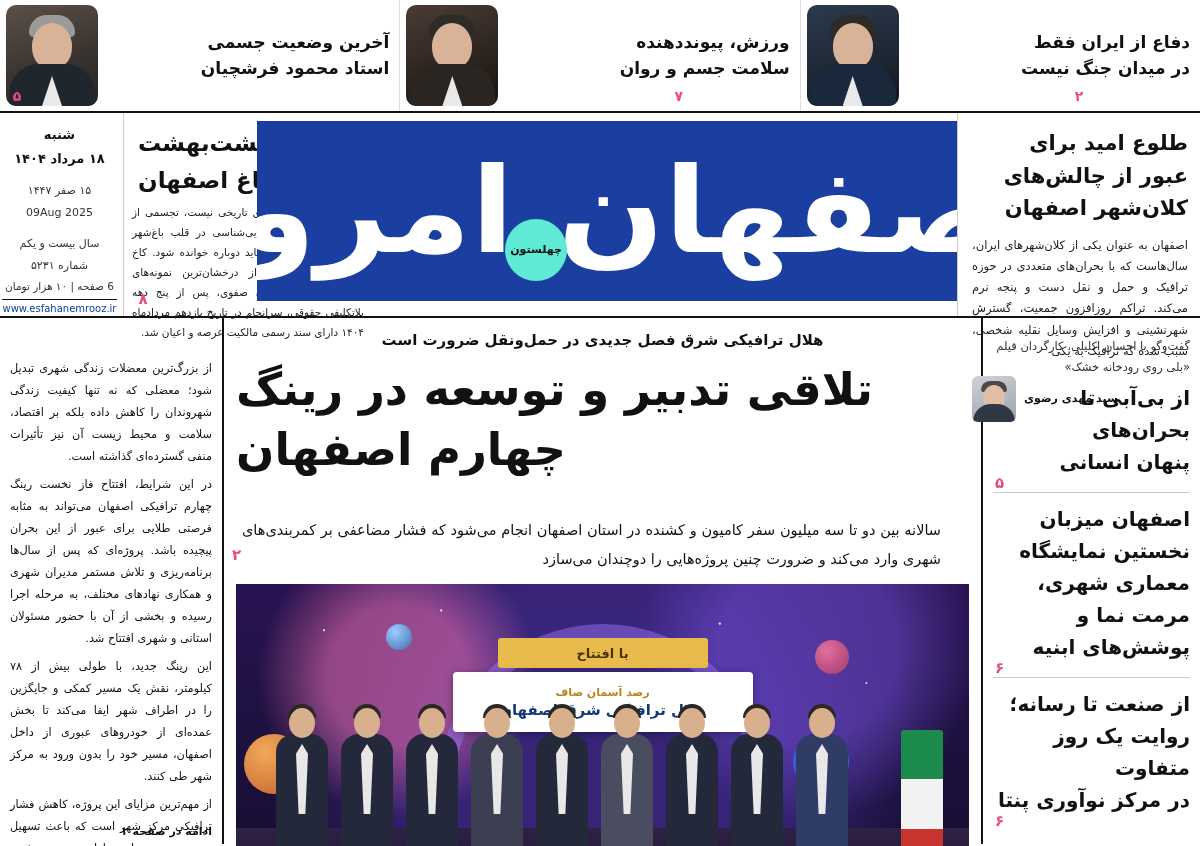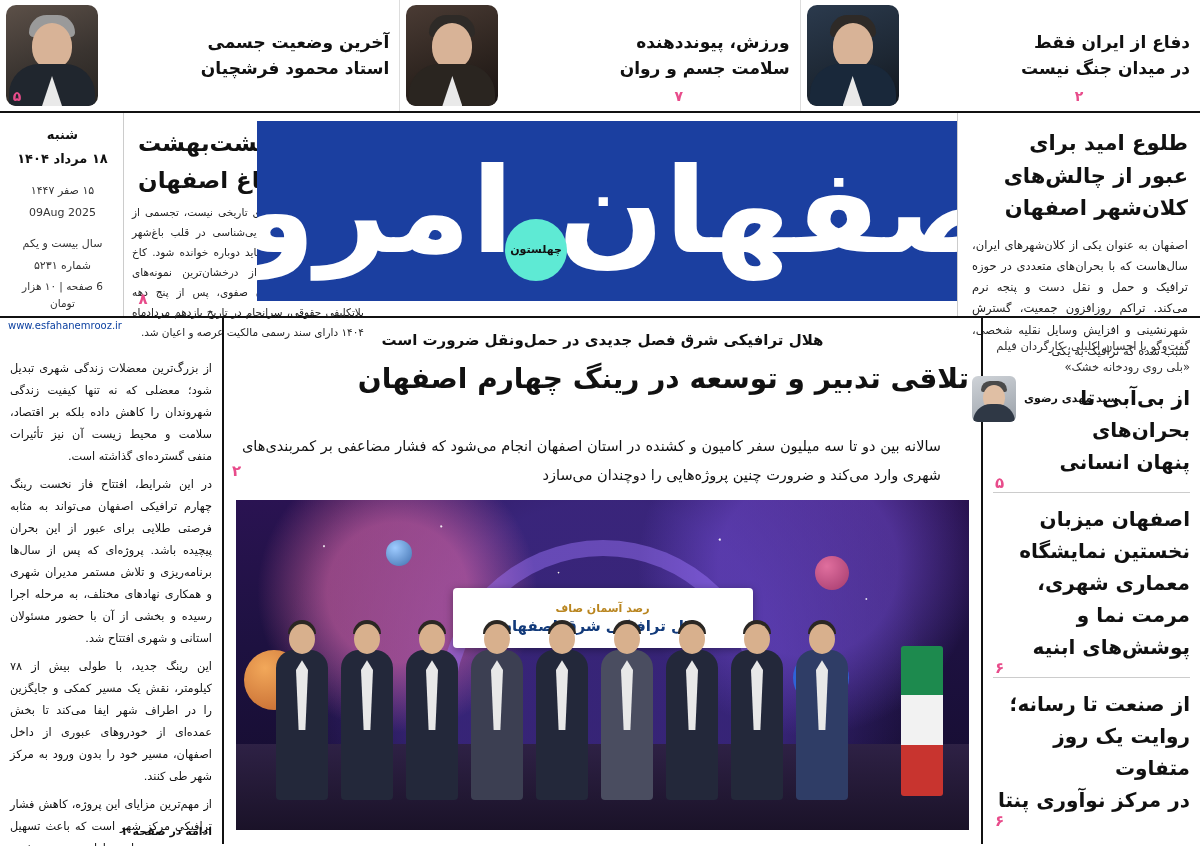--- a/index.html
+++ b/index.html
@@ -153,21 +153,21 @@
   }
   .num-badge-8 {
     position:absolute; left:8px; bottom:6px;
     width:22px;height:22px;color:#e84c8b;font-size:15px;font-weight:bold;
     display:flex;align-items:center;justify-content:center;
   }
 
   .mh-right {
     width:124px; flex:0 0 124px;
     border-right:1px solid #ccc;
-    padding:12px 6px 6px 8px;
+    padding:12px 6px 6px 2px;
     text-align:center;
     display:flex; flex-direction:column; align-items:center; gap:4px;
   }
   .mh-right .d-line { font-size:13px; font-weight:bold; color:#111; line-height:1.5; }
   .mh-right .d-small { font-size:11px; color:#333; line-height:1.6; }
   .mh-right .sep { width:60px; height:1px; background:#bbb; margin:3px 0; }
   .mh-right .price { font-size:10.5px; color:#333; line-height:1.6; }
   .site-bar {
     width:100%; border-top:1px solid #111;
     margin-top:auto; padding-top:3px;
@@ -200,22 +200,22 @@
     flex:1 1 auto;
     padding:8px 12px 6px 12px;
     border-left:2px solid #111;
     position:relative;
   }
   .main-kicker {
     font-size:15px; font-weight:bold; color:#111;
     text-align:center; line-height:1.7; margin:2px 0 6px;
   }
   .main-head {
-    font-size:28px; font-weight:bold; color:#111;
-    text-align:right; line-height:1.35; letter-spacing:-1px;
+    font-size:45px; font-weight:bold; color:#111;
+    text-align:left; line-height:1.35; letter-spacing:-1px;
     margin:2px 0 10px;
   }
   .main-deck {
     font-size:14.5px; line-height:2; color:#111; text-align:justify;
     padding:0 28px 0 6px; position:relative;margin-top:35px;
   }
   .deck-badge {
     position:absolute; left:-4px; top:24px;
     color:#e84c8b; font-size:15px; font-weight:bold;
   }
@@ -436,20 +436,21 @@
       <span class="deck-badge">۲</span>
     </div>
 
     <div class="photo">
       <div class="sky stars"></div>
       <div class="planet p1"></div>
       <div class="planet p2"></div>
       <div class="planet p3"></div>
       <div class="arch"></div>
 
+      <div class="banner-gold">با افتتاح</div>
       <div class="banner">
         <div class="b-top">رصد آسمان صاف</div>
         <div class="b-main">هلال ترافیکی شرق اصفهان</div>
       </div>
 
       <div class="logo-circle-photo">↱</div>
 
       <div class="stage-floor"></div>
       <div class="people">
         <div class="pp" style="left:40px">

